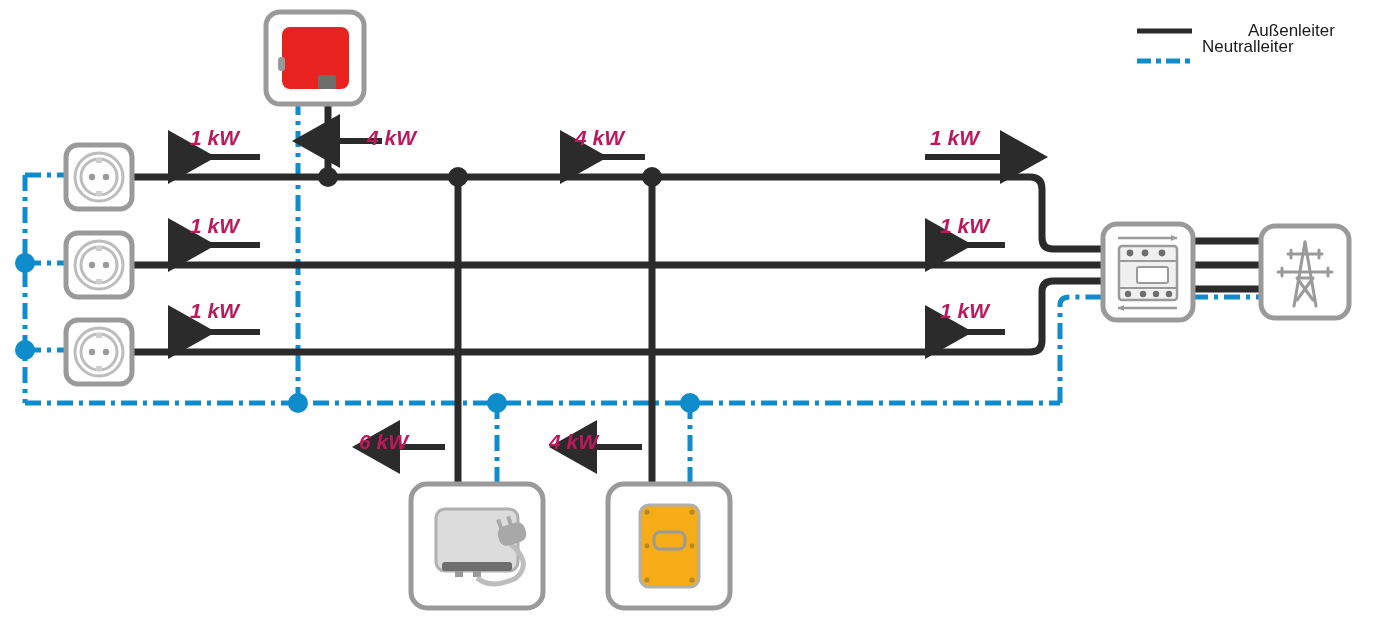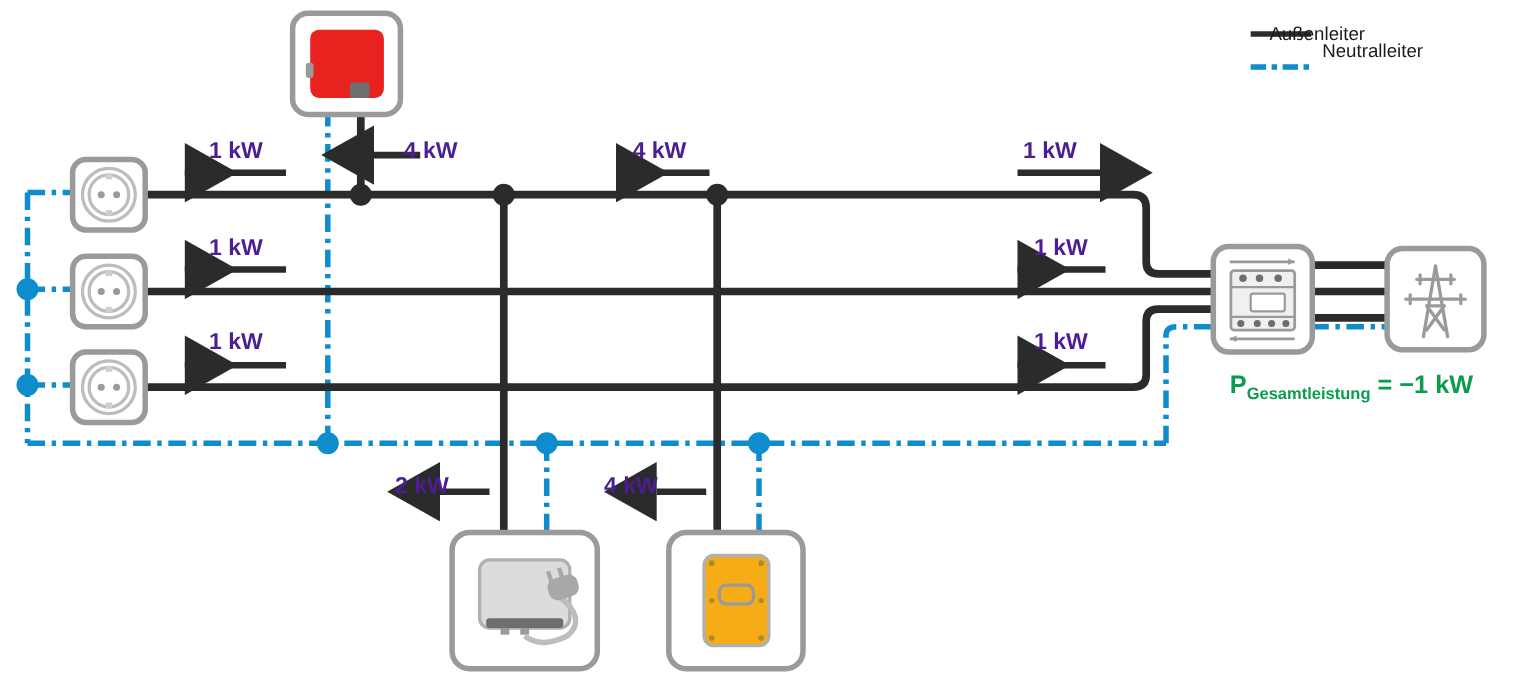--- a/index.html
+++ b/index.html
@@ -1,19 +1,19 @@
 <!DOCTYPE html>
 <html><head>
 <meta charset="utf-8">
 <style>
   html,body{margin:0;padding:0;background:#ffffff;}
   body{font-family:"Liberation Sans", sans-serif;}
   #stage{position:relative;width:1378px;height:622px;background:#fff;overflow:hidden;}
   svg#diagram{position:absolute;left:0;top:0;width:1378px;height:622px;}
-  .lbl{position:absolute;color:#4c1d95;font-weight:700;font-size:21px;font-family:"Liberation Sans",sans-serif;white-space:nowrap;letter-spacing:0px;}
+  .lbl{position:absolute;color:#be185d;font-weight:700;font-size:21px;font-family:"Liberation Sans",sans-serif;white-space:nowrap;letter-spacing:0px;font-style:italic;}
   .legend-txt{position:absolute;color:#1a1a1a;font-size:17px;font-family:"Liberation Sans",sans-serif;white-space:nowrap;}
   .formula{position:absolute;color:#0a9d4e;font-weight:700;font-size:23px;white-space:nowrap;font-family:"Liberation Sans",sans-serif;}
   .formula sub{font-size:15px;font-weight:700;}
 </style>
 </head>
 <body>
 
 <div id="stage">
 
   <svg id="diagram" viewBox="0 0 1378 622">
@@ -203,25 +203,20 @@
   </svg>
 
   <div class="lbl" style="left:190px;top:126px;">1 kW</div>
   <div class="lbl" style="left:367px;top:126px;">4 kW</div>
   <div class="lbl" style="left:575px;top:126px;">4 kW</div>
   <div class="lbl" style="left:930px;top:126px;">1 kW</div>
   <div class="lbl" style="left:190px;top:214px;">1 kW</div>
   <div class="lbl" style="left:940px;top:214px;">1 kW</div>
   <div class="lbl" style="left:190px;top:299px;">1 kW</div>
   <div class="lbl" style="left:940px;top:299px;">1 kW</div>
-  <div class="lbl" style="left:359px;top:430px;">2 kW</div>
+  <div class="lbl" style="left:359px;top:430px;">6 kW</div>
   <div class="lbl" style="left:549px;top:430px;">4 kW</div>
 
-  <div class="legend-txt" style="left:1154px;top:21px;">Außenleiter</div>
+  <div class="legend-txt" style="left:1248px;top:21px;">Außenleiter</div>
   <div class="legend-txt" style="left:1202px;top:37px;">Neutralleiter</div>
 
-  <div class="formula" style="left:1118px;top:336px;">
-    <span>P</span><sub>Gesamtleistung</sub>
-    <span>=</span>
-    <span>−1 kW</span>
-  </div>
 
 </div>
 
 </body></html>

